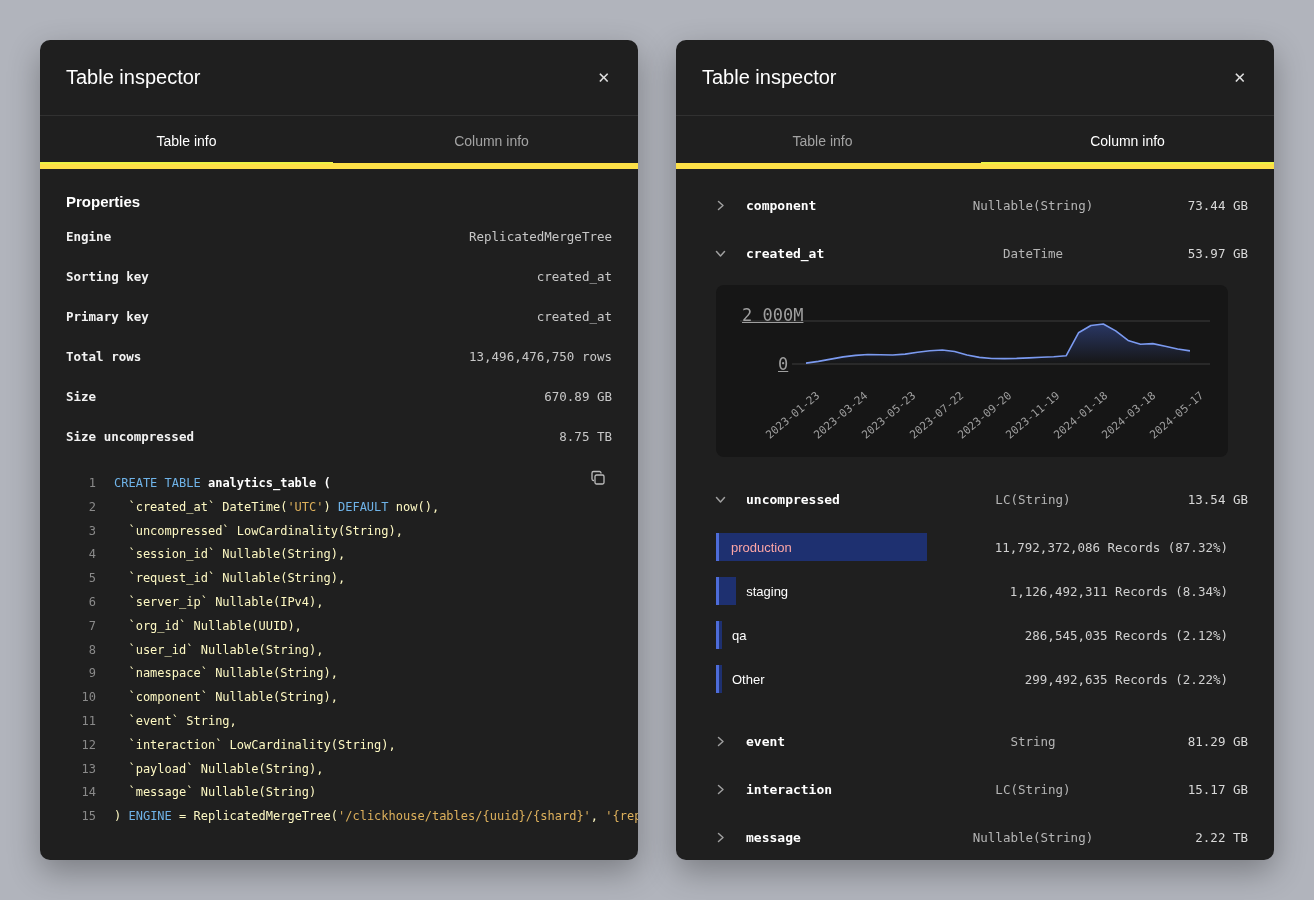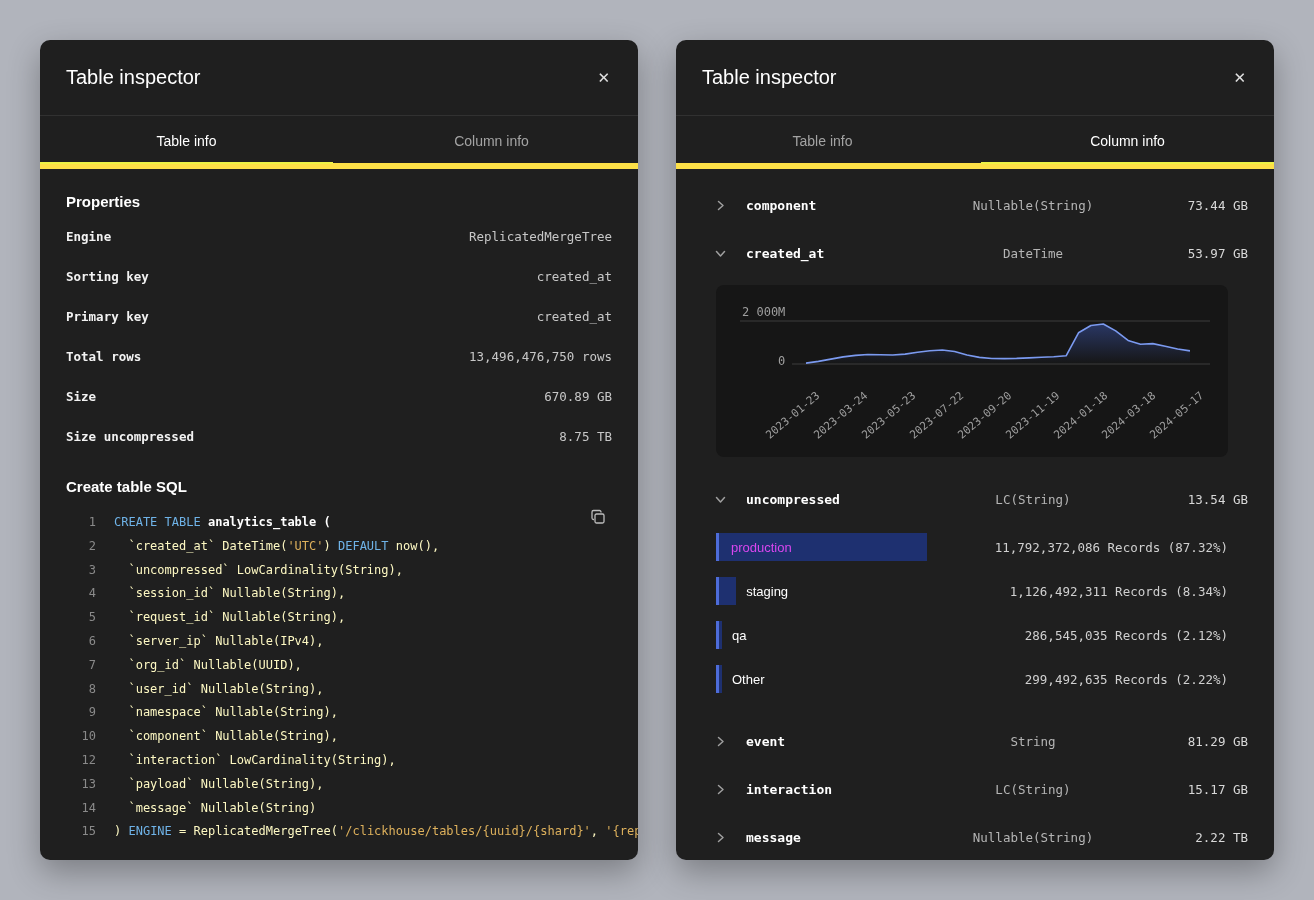--- a/index.html
+++ b/index.html
@@ -79,40 +79,40 @@
   .col-name { font-weight:700; font-size:13px; color:#ffffff; padding-left:6px; }
   .col-type { color:#b5b5b5; font-size:12.5px; text-align:center; }
   .col-size { color:#d8d8d8; font-size:12.5px; text-align:right; }
 
   .chart-box {
     position:relative; width:512px; height:172px; margin:8px 0 18px 14px;
     background:#161616; border-radius:8px; overflow:hidden;
   }
   .ylab {
     position:absolute; font-family:"DejaVu Sans Mono", monospace;
-    font-size:12px; color:#9f9f9f;
+    font-size:17px; color:#9f9f9f;text-decoration:underline;
   }
   .ylab-top { left:26px; top:20px; }
   .ylab-zero { left:62px; top:69px; }
   .xlabs { position:absolute; left:0; top:96px; right:0; height:76px; }
   .xlab {
     position:absolute; top:8px; white-space:nowrap;
     font-family:"DejaVu Sans Mono", monospace; font-size:11px; color:#9f9f9f;
     transform:translateX(-100%) rotate(-40deg); transform-origin:100% 0;
   }
 
   .bars { margin:2px 0 16px 14px; width:512px; }
   .bar-row { display:flex; align-items:center; height:44px; }
   .bar {
     height:28px; flex:none; position:relative;
     background:#1e3070; border-left:3px solid #4d6cd9;
   }
   .bar-label-in {
     position:absolute; left:12px; top:50%; transform:translateY(-50%);
-    font-size:13px; color:#d946ef; white-space:nowrap;text-align:right;
+    font-size:13px; color:#fca5a5; white-space:nowrap;text-align:right;
   }
   .bar-label-out { margin-left:10px; font-size:13px; color:#ffffff; white-space:nowrap; }
   .bar-records {
     margin-left:auto; font-family:"DejaVu Sans Mono", monospace;
     font-size:12.5px; color:#d0d0d0;
   }
 </style>
 </head>
 <body>
 
@@ -148,21 +148,20 @@
           </div>
           <div class="prop-row">
             <span class="prop-label">Size</span>
             <span class="prop-value">670.89 GB</span>
           </div>
           <div class="prop-row">
             <span class="prop-label">Size uncompressed</span>
             <span class="prop-value">8.75 TB</span>
           </div>
         </div>
-      <h2 class="section-heading">Create table SQL</h2>
       <div class="codeblock">
         <button class="copy-btn" title="">
           <svg width="16" height="16" viewBox="0 0 16 16" fill="none">
             <rect x="5" y="5" width="9" height="9" rx="1.5" stroke="#bdbdbd" stroke-width="1.3"></rect>
             <path d="M11 3.5V3a1.5 1.5 0 0 0-1.5-1.5h-6A1.5 1.5 0 0 0 2 3v6A1.5 1.5 0 0 0 3.5 10.5H4" stroke="#bdbdbd" stroke-width="1.3" fill="none"></path>
           </svg>
         </button>
         <div id="code">
             <div class="code-line">
               <span class="lnum">1</span>
@@ -196,20 +195,24 @@
               <span class="lnum">8</span>
               <span class="code-text"><span class="seg-p">  `user_id` Nullable(String),</span></span>
             </div>
             <div class="code-line">
               <span class="lnum">9</span>
               <span class="code-text"><span class="seg-p">  `namespace` Nullable(String),</span></span>
             </div>
             <div class="code-line">
               <span class="lnum">10</span>
               <span class="code-text"><span class="seg-p">  `component` Nullable(String),</span></span>
+            </div>
+            <div class="code-line">
+              <span class="lnum">11</span>
+              <span class="code-text"><span class="seg-p">  `event` String,</span></span>
             </div>
             <div class="code-line">
               <span class="lnum">12</span>
               <span class="code-text"><span class="seg-p">  `interaction` LowCardinality(String),</span></span>
             </div>
             <div class="code-line">
               <span class="lnum">13</span>
               <span class="code-text"><span class="seg-p">  `payload` Nullable(String),</span></span>
             </div>
             <div class="code-line">

